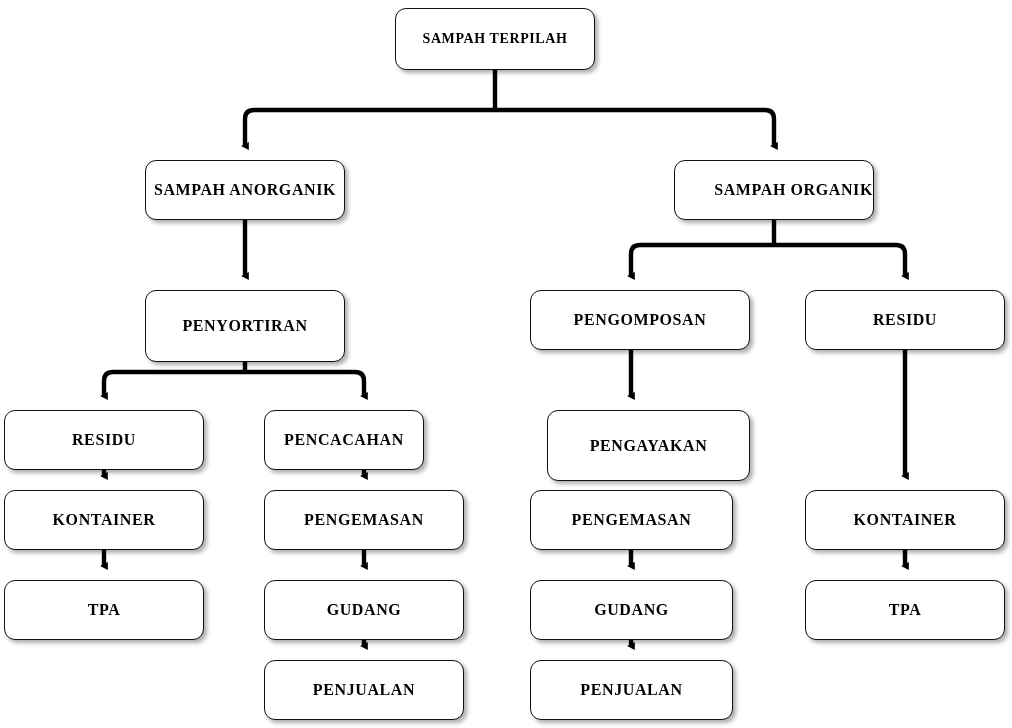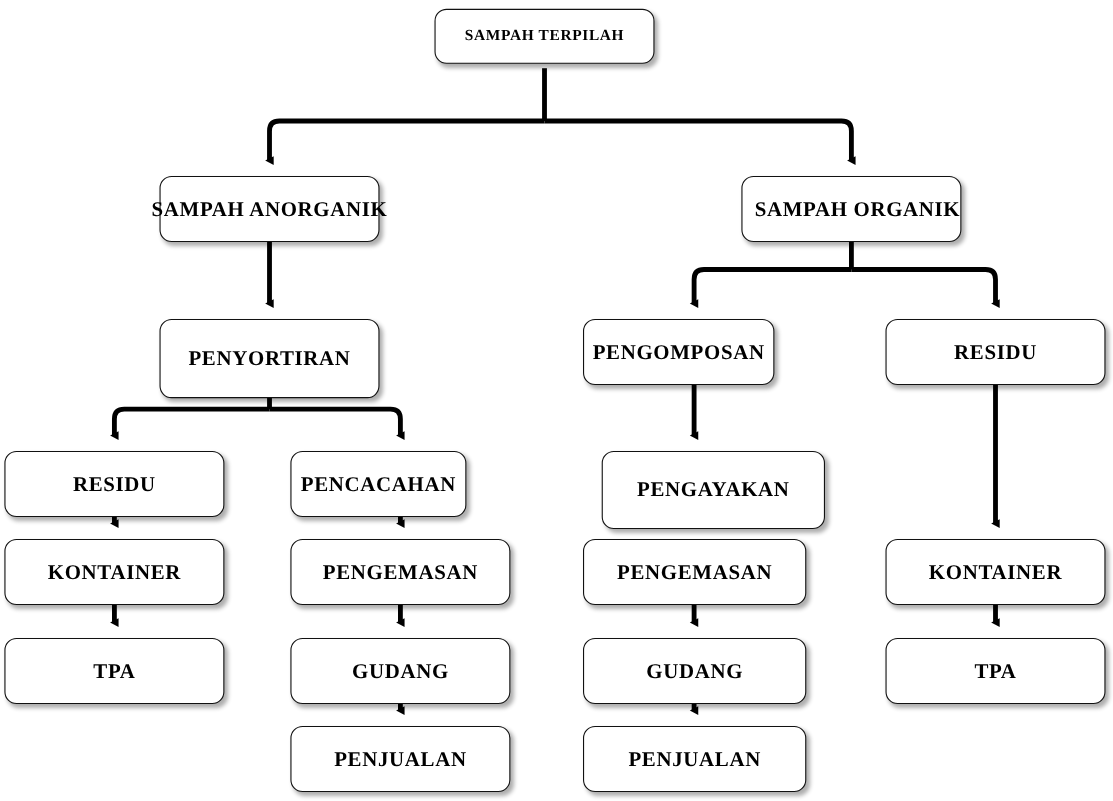--- a/index.html
+++ b/index.html
@@ -13,21 +13,21 @@
   .node{position:absolute;box-sizing:border-box;
         background:#ffffff;
         border:1.6px solid #111111;
         border-radius:11px;
         box-shadow:3px 3px 4px rgba(0,0,0,0.32);
         display:flex;align-items:center;justify-content:center;
         text-align:center;}
   .node .lbl{
         font-family:"Liberation Serif","DejaVu Serif",serif;
         font-weight:700;
-        font-size:19px;
+        font-size:16px;
         letter-spacing:0.6px;
         color:#000000;
         line-height:1;
         white-space:nowrap;}
   .node.root .lbl{font-size:14px;}
 </style>
 </head>
 <body>
 
 <div id="stage">
@@ -67,33 +67,33 @@
 
       <path d="M631,470 L631,476" marker-end="url(#ah)"></path>
       <path d="M631,550 L631,566" marker-end="url(#ah)"></path>
       <path d="M631,640 L631,646" marker-end="url(#ah)"></path>
 
       <path d="M905,550 L905,566" marker-end="url(#ah)"></path>
     </g>
   </svg>
 
   <div id="nodes">
-      <div class="node root" style="left: 395px; top: 8px; width: 200px; height: 50px;">
+      <div class="node root" style="left: 395px; top: 8px; width: 200px; height: 62px;">
         <span class="lbl">SAMPAH TERPILAH</span>
       </div>
       <div class="node" style="left: 145px; top: 160px; width: 200px; height: 60px;">
         <span class="lbl">SAMPAH ANORGANIK</span>
       </div>
       <div class="node" style="left: 674px; top: 160px; width: 200px; height: 60px; justify-content: flex-end;">
         <span class="lbl">SAMPAH ORGANIK</span>
       </div>
       <div class="node" style="left: 145px; top: 290px; width: 200px; height: 72px;">
         <span class="lbl">PENYORTIRAN</span>
       </div>
-      <div class="node" style="left: 530px; top: 290px; width: 174px; height: 60px;">
+      <div class="node" style="left: 530px; top: 290px; width: 220px; height: 60px;">
         <span class="lbl">PENGOMPOSAN</span>
       </div>
       <div class="node" style="left: 805px; top: 290px; width: 200px; height: 60px;">
         <span class="lbl">RESIDU</span>
       </div>
       <div class="node" style="left: 4px; top: 410px; width: 200px; height: 60px;">
         <span class="lbl">RESIDU</span>
       </div>
       <div class="node" style="left: 264px; top: 410px; width: 160px; height: 60px;">
         <span class="lbl">PENCACAHAN</span>

